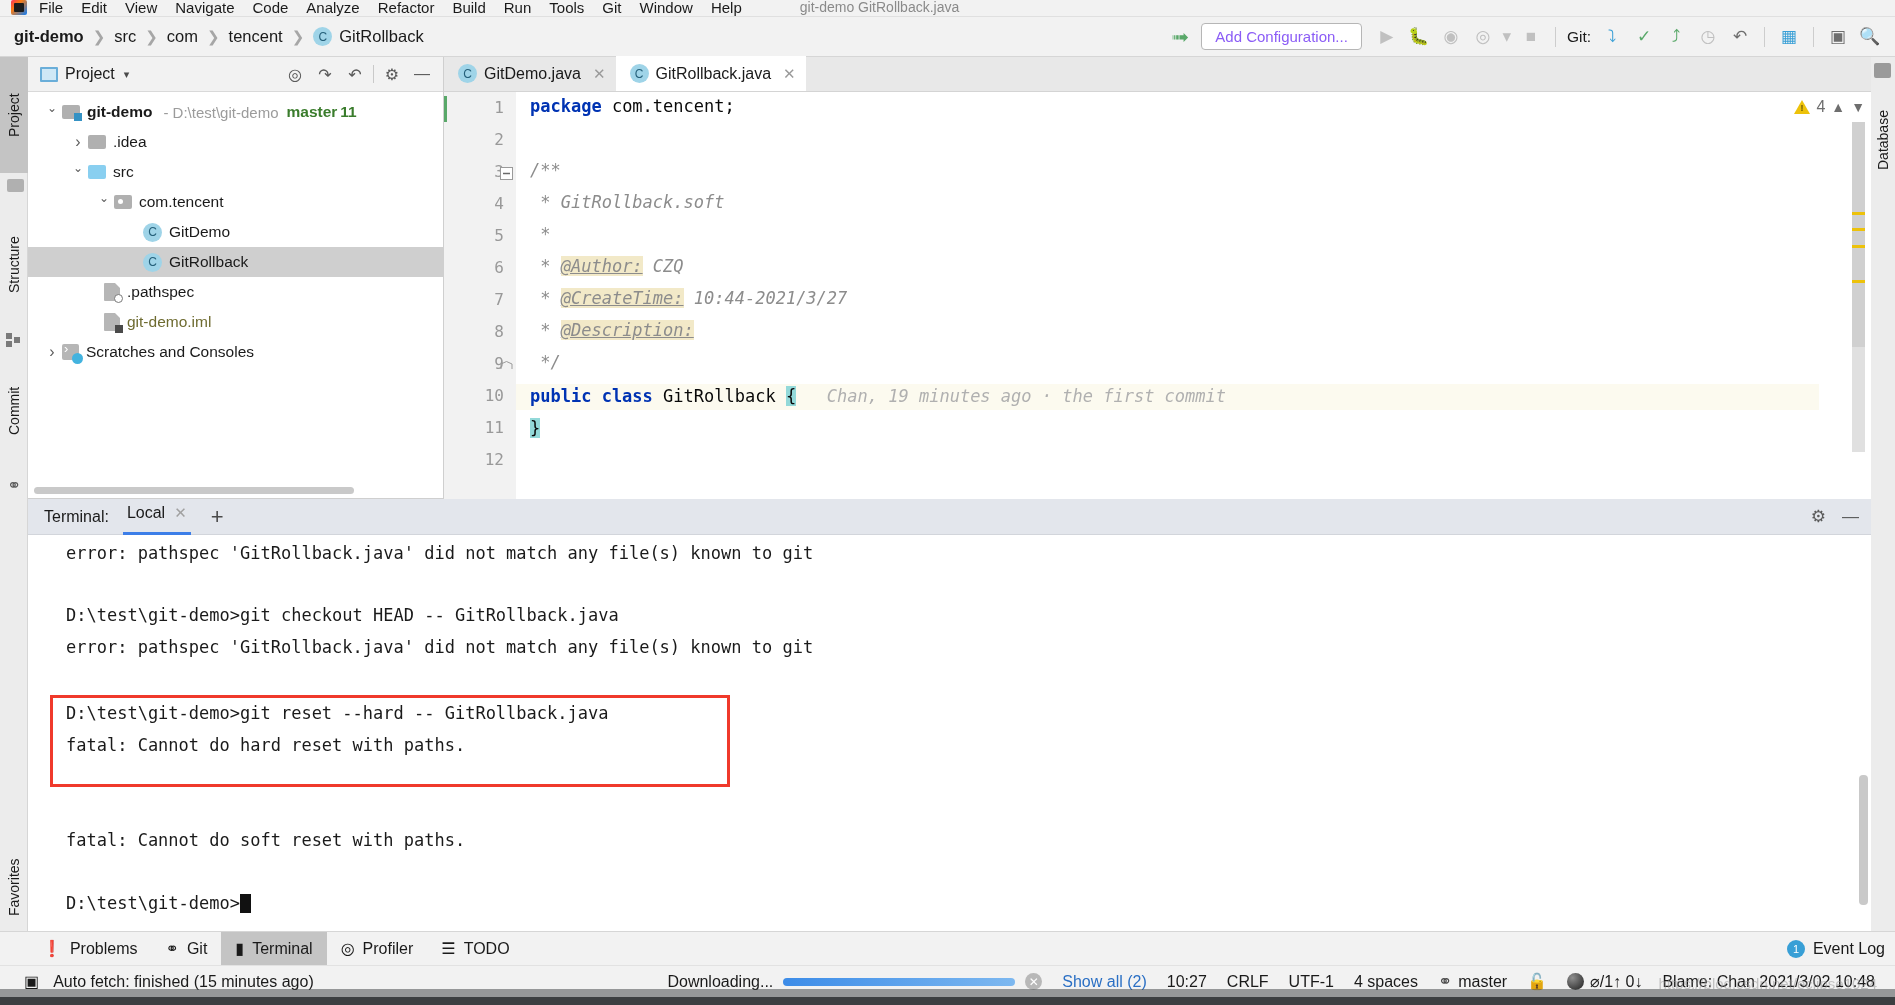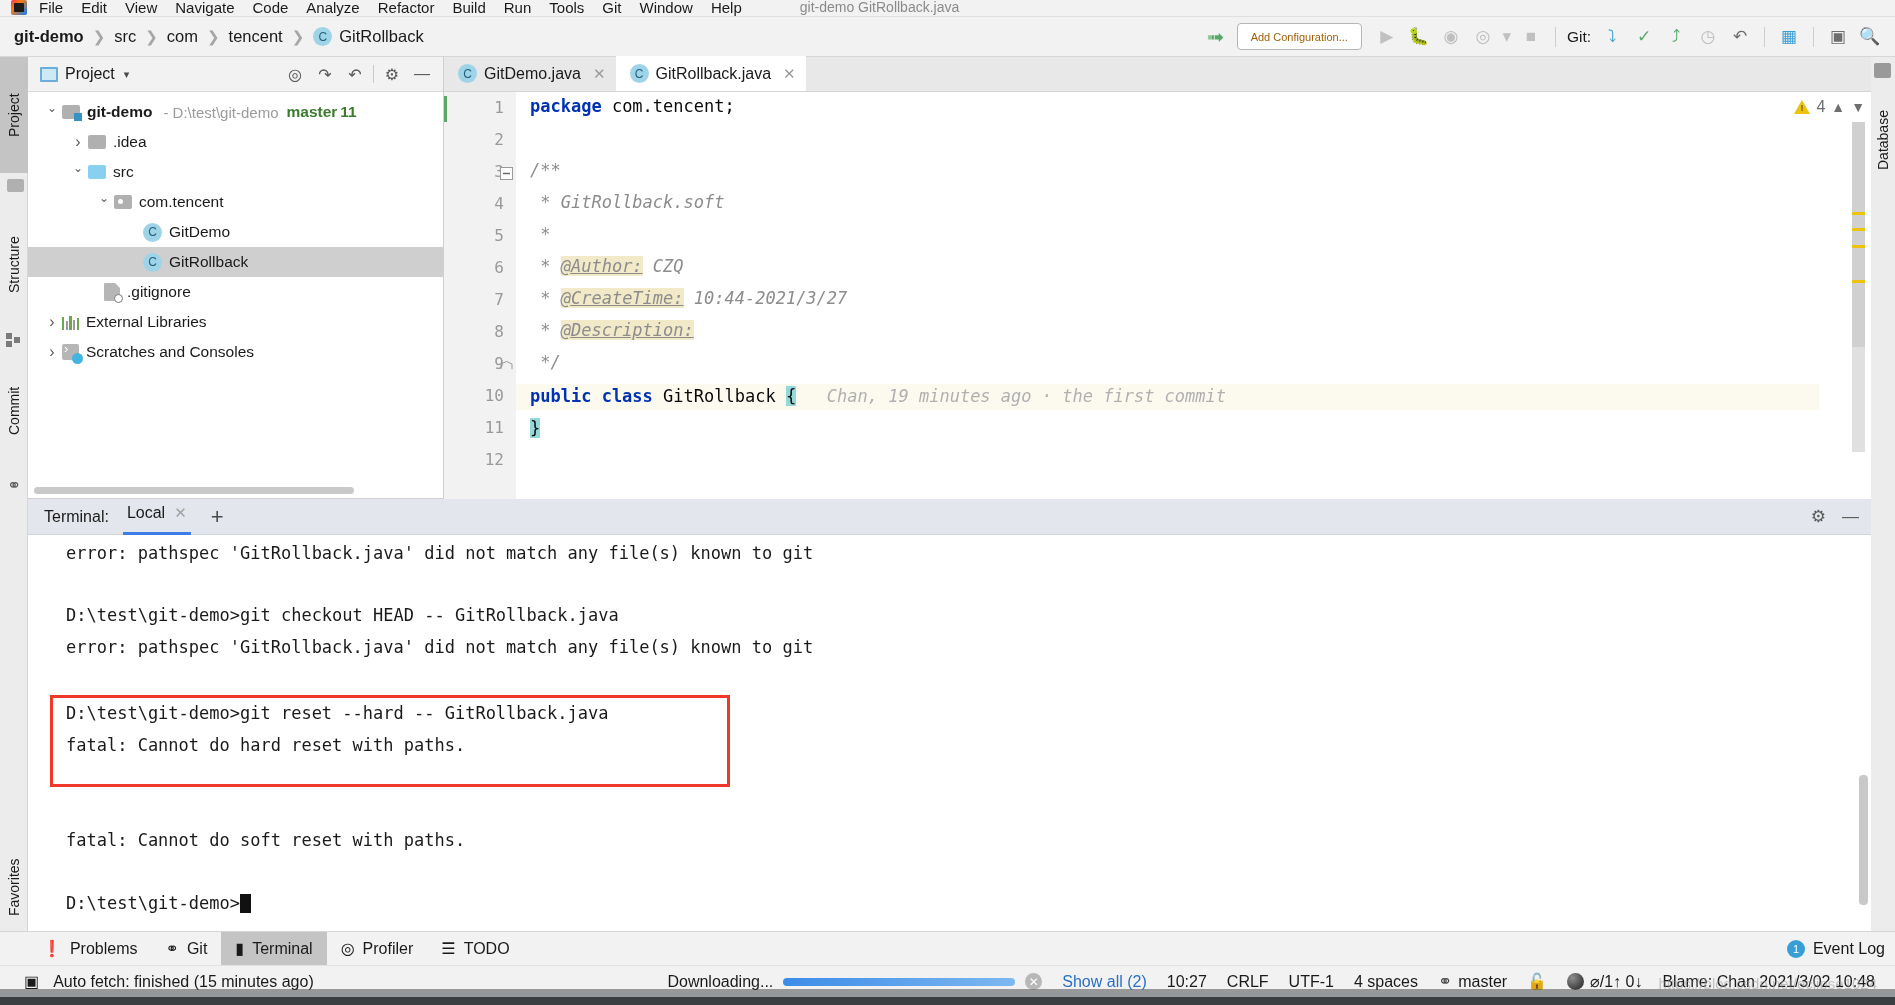--- a/index.html
+++ b/index.html
@@ -54,21 +54,21 @@
   .tb-btn {
     width: 30px; height: 30px; display: flex; align-items: center; justify-content: center;
     font-size: 17px; color: #6e6e6e;
   }
   .tb-btn.grn { color: #59a869; font-size: 21px; }
   .tb-btn.dis { color: #c0c0c0; }
   .tb-btn.blue { color: #389fd6; }
   .tb-btn.greenarrow { color: #59a869; }
   .addcfg {
     height: 27px; padding: 0 13px; border: 1px solid #b6b6b6; border-radius: 4px;
-    background: #fff; font-size: 11px; color: #a16207; display: flex; align-items: center;
+    background: #fff; font-size: 15px; color: #8b5cf6; display: flex; align-items: center;
     margin: 0 8px 0 4px; white-space: nowrap;
   }
   .tb-sep { width: 1px; height: 20px; background: #cdcdcd; margin: 0 7px; }
   .gitlabel { font-size: 15.5px; color: #1a1a1a; margin: 0 4px 0 2px; }
 
   
   .leftstrip {
     position: absolute; top: 57px; left: 0; width: 28px; height: 948px;
     background: #ececec; border-right: 1px solid #d6d6d6;
   }
@@ -391,35 +391,31 @@
       <div class="trow sel" style="padding-left:113px">
         <span class="clsicon">C</span>
         <span class="tname">GitRollback</span>
       </div>
 
       <div class="trow" style="padding-left:74px">
         <span class="fileicon">
           <span class="pg"></span>
             <span class="bdg"></span>
         </span>
-        <span class="tname">.gitignore</span>
-      </div>
-
-
-      <div class="trow" style="padding-left:16px">
-        <span class="arrow right"></span>
-        <span class="libicon">
-          <i style="height:13px;background:#6ca84f"></i>
-            <i style="height:9px;background:#9a9a9a"></i>
-          <i style="height:14px;background:#6ca84f"></i>
-            <i style="height:10px;background:#9a9a9a"></i>
-          <i style="height:12px;background:#6ca84f"></i>
+        <span class="tname">.pathspec</span>
+      </div>
+
+      <div class="trow" style="padding-left:74px">
+        <span class="fileicon">
+          <span class="pg"></span>
+            <span class="bdg sq"></span>
         </span>
-        <span class="tname">External Libraries</span>
-      </div>
+        <span class="tname olive">git-demo.iml</span>
+      </div>
+
 
       <div class="trow" style="padding-left:16px">
         <span class="arrow right"></span>
         <span class="scricon">
             <span class="clk"></span>
           </span>
         <span class="tname">Scratches and Consoles</span>
       </div>
     </div>
     <div class="proj-hscroll"></div>

